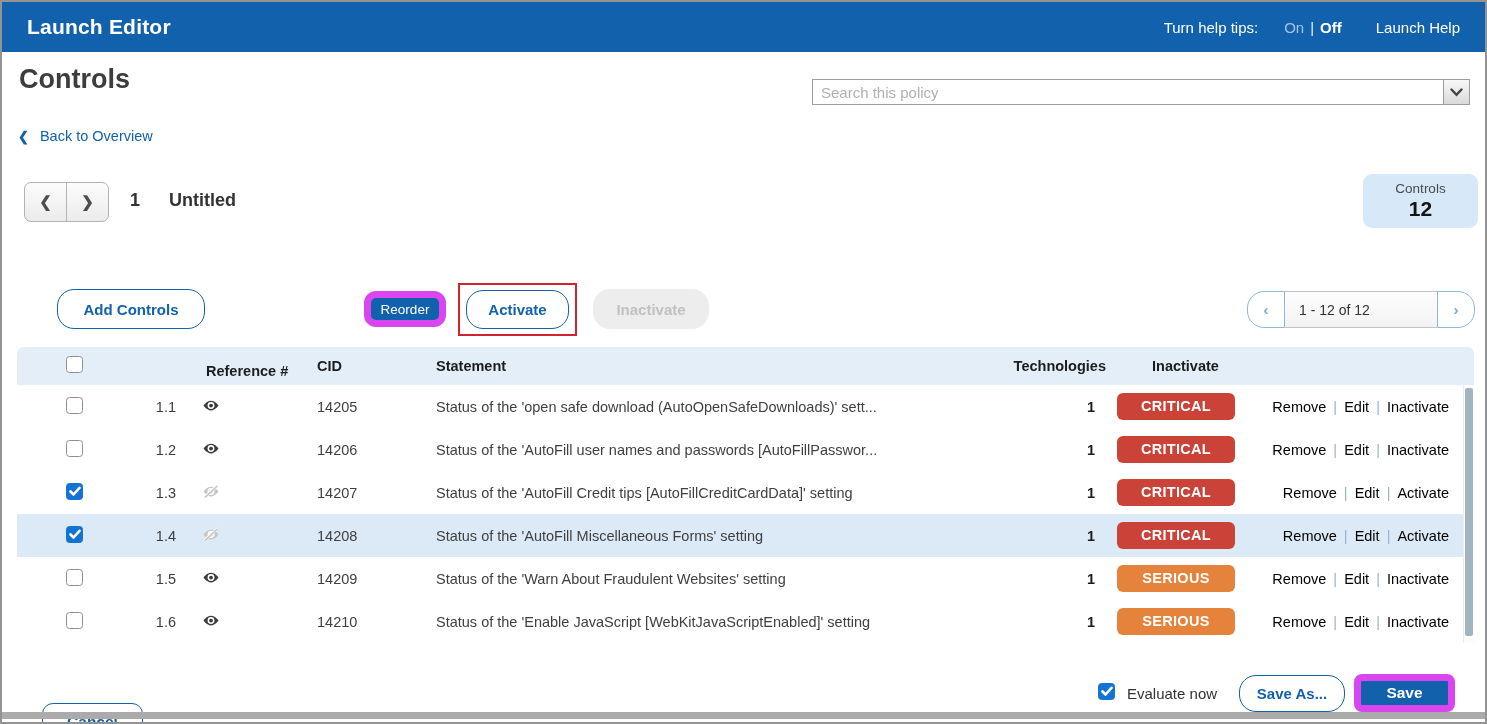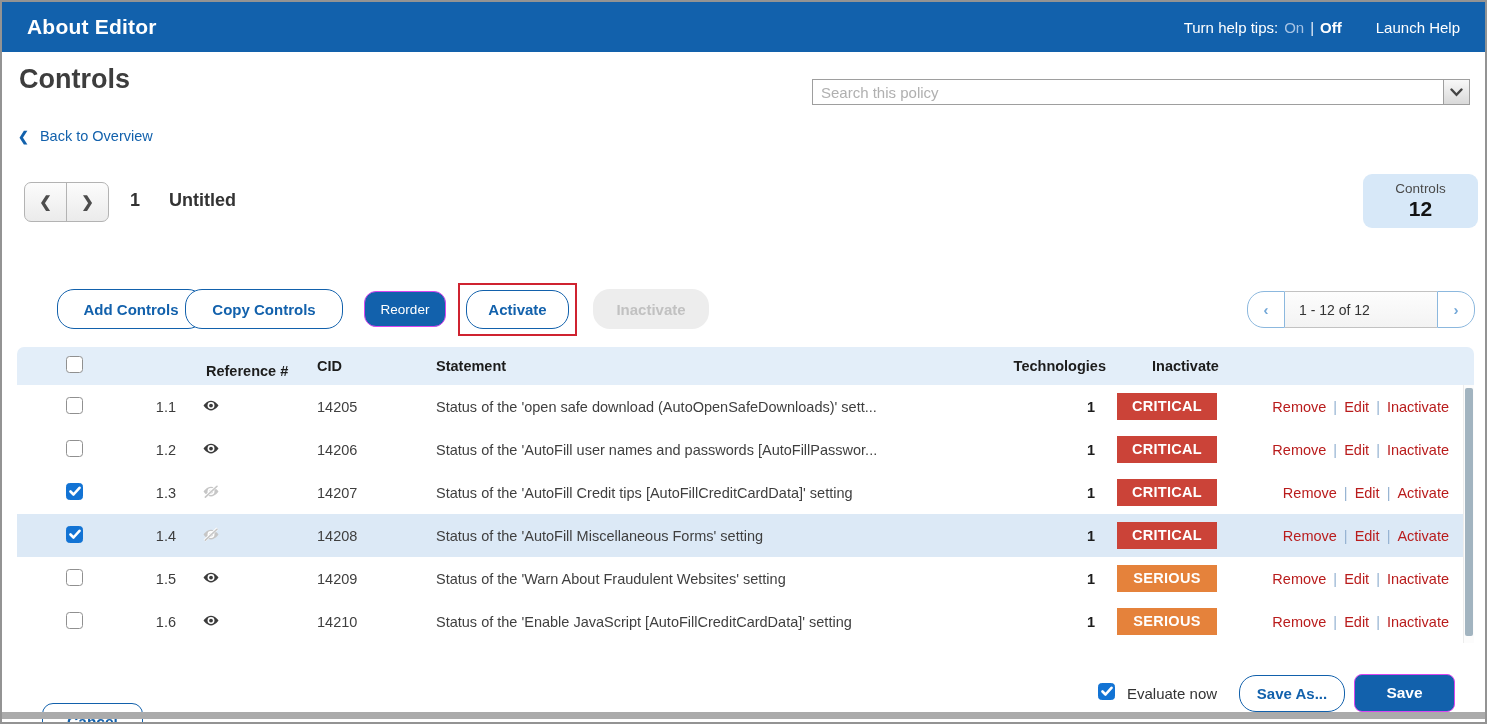--- a/index.html
+++ b/index.html
@@ -12,21 +12,21 @@
 
   
   .topbar {
     position:absolute; top:0; left:0; right:0; height:50px;
     background:#1261ac; display:flex; align-items:center;
     justify-content:space-between; padding:0 25px;
   }
   .topbar-title { color:#fff; font-size:21px; font-weight:bold; letter-spacing:.2px; }
   .topbar-right { display:flex; align-items:center; gap:34px; color:#fff; font-size:15px; }
   .help-tips { display:flex; align-items:center; gap:6px; }
-  .help-on { color:#a6c3e4; cursor:pointer; text-decoration:none; }
+  .help-on { color:#a6c3e4; cursor:pointer; text-decoration:none;margin-left:20px; }
   .help-sep { color:#e8eef6; }
   .help-off { color:#fff; font-weight:bold; cursor:pointer; text-decoration:none; }
   .launch-help { color:#fff; cursor:pointer; text-decoration:none; }
 
   
   .page-title { position:absolute; left:17px; top:62px; font-size:27px; color:#3d3d3d; }
   .search-combo {
     position:absolute; left:810px; top:77px; width:658px; height:26px;
     display:flex; border:1px solid #9e9e9e; background:#fff;
   }
@@ -67,21 +67,21 @@
   .counter-label { font-size:13.5px; color:#4a4a4a; }
   .counter-value { font-size:21px; font-weight:bold; color:#131313; margin-top:1px; }
 
   
   .btn-outline {
     background:#fff; border:1px solid #1261ac; color:#1261ac;
     font-weight:bold; font-size:15px; border-radius:17px; cursor:pointer;
     font-family:"Liberation Sans", sans-serif;
   }
   .btn-solid {
-    background:#1261ac; border:1px solid #d946ef; color:#fff;
+    background:#1261ac; border:7px solid #d946ef; color:#fff;
     font-weight:bold; cursor:pointer; font-family:"Liberation Sans", sans-serif;
   }
   .btn-add    { position:absolute; left:15px;  top:287px; width:148px; height:40px;margin-left:40px; }
   .btn-copy   { position:absolute; left:183px; top:287px; width:158px; height:40px; }
   .btn-reorder{ position:absolute; left:362px; top:289px; width:82px;  height:36px;
                 font-size:13.5px; border-radius:12px; font-weight:normal; }
   .activate-highlight {
     position:absolute; left:456px; top:281px; width:119px; height:53px;
     border:2px solid #cf2330; display:flex; align-items:center; justify-content:center;
   }
@@ -121,25 +121,25 @@
   .cell-check { padding-left:49px; }
   .cell-num  { text-align:right; padding-right:11px; color:#3c3c3c; }
   .cell-eye  { padding-left:15px; display:flex; align-items:center; }
   .head-ref  { padding-left:19px; white-space:nowrap;margin-top:9px; }
   .cell-cid  { padding-left:15px; }
   .cell-stmt { padding-left:2px; padding-right:18px; white-space:nowrap; overflow:hidden; }
   .cell-tech { text-align:right; padding-right:8px; font-weight:bold; color:#1d1d1d; }
   .head-crit { padding-left:38px; }
   .cell-crit { padding-left:14px; }
   .badge {
-    display:inline-block; width:100px; height:27px; line-height:27px; text-align:center;
-    color:#fff; font-weight:bold; font-size:14.5px; border-radius:0; letter-spacing:.3px;
+    display:inline-block; width:118px; height:27px; line-height:27px; text-align:center;
+    color:#fff; font-weight:bold; font-size:14.5px; border-radius:6px; letter-spacing:.3px;
   }
   .cell-actions { text-align:right; padding-right:14px; white-space:nowrap; }
-  .action-link { color:#b91c1c; text-decoration:none; cursor:pointer; font-size:14.5px; }
+  .action-link { color:#000000; text-decoration:none; cursor:pointer; font-size:14.5px; }
   .action-sep { color:#94b2d2; padding:0 7px; }
 
   
   .cbx {
     width:17px; height:17px; display:inline-block; border-radius:3.5px;
     border:1.5px solid #909090; background:#fff; cursor:pointer; position:relative;
   }
   .cbx.checked { background:#1273d4; border-color:#1273d4; }
   .cbx.checked svg { position:absolute; left:1.5px; top:2px; }
 
@@ -160,21 +160,21 @@
   .btn-saveas { position:absolute; left:1237px; top:673px; width:106px; height:37px; border-radius:17px; }
   .btn-save   { position:absolute; left:1352px; top:672px; width:101px; height:38px; border-radius:8px; font-size:15.5px; }
   .hscroll { position:absolute; left:0; right:0; bottom:3px; height:7px; background:#ababab; }
 </style>
 </head>
 <body>
 
 <div class="page">
 
   <header class="topbar">
-    <div class="topbar-title">About Editor</div>
+    <div class="topbar-title">Launch Editor</div>
     <div class="topbar-right">
       <span class="help-tips">
         <span>Turn help tips:</span>
         <a class="help-on">On</a>
         <span class="help-sep">|</span>
         <a class="help-off">Off</a>
       </span>
       <a class="launch-help">Launch Help</a>
     </div>
   </header>
@@ -207,21 +207,20 @@
   </div>
   <div class="section-number">1</div>
   <div class="section-name">Untitled</div>
 
   <div class="counter-card">
     <div class="counter-label">Controls</div>
     <div class="counter-value">12</div>
   </div>
 
   <button class="btn-outline btn-add">Add Controls</button>
-  <button class="btn-outline btn-copy">Copy Controls</button>
   <button class="btn-solid btn-reorder">Reorder</button>
   <div class="activate-highlight">
     <button class="btn-outline btn-activate">Activate</button>
   </div>
   <button class="btn-inactivate" disabled="">Inactivate</button>
 
   <div class="paginator">
     <button class="pag-btn pag-prev">
         <span>‹</span>
       </button>
@@ -337,21 +336,21 @@
           <div class="cell-check"><span class="cbx"></span></div>
           <div class="cell-num">1.6</div>
           <div class="cell-eye">
             <span><svg width="18" height="15" viewBox="0 0 24 20">
                 <path d="M12 3.5C6.2 3.5 2 10 2 10s4.2 6.5 10 6.5S22 10 22 10 17.8 3.5 12 3.5z" fill="#3b3b3b"></path>
                 <circle cx="12" cy="10" r="4.6" fill="#fff"></circle>
                 <circle cx="12" cy="10" r="2.5" fill="#3b3b3b"></circle>
               </svg></span>
           </div>
           <div class="cell-cid">14210</div>
-          <div class="cell-stmt">Status of the 'Enable JavaScript [AutoFillCreditCardData]' setting</div>
+          <div class="cell-stmt">Status of the 'Enable JavaScript [WebKitJavaScriptEnabled]' setting</div>
           <div class="cell-tech">1</div>
           <div class="cell-crit"><span class="badge" style="background: rgb(229, 130, 59);">SERIOUS</span></div>
           <div class="cell-actions"><a class="action-link">Remove</a><span class="action-sep">|</span><a class="action-link">Edit</a><span class="action-sep">|</span><a class="action-link">Inactivate</a></div>
         </div>
       </div>
     <div class="vscroll">
       <div class="vscroll-thumb"></div>
     </div>
   </div>
 

